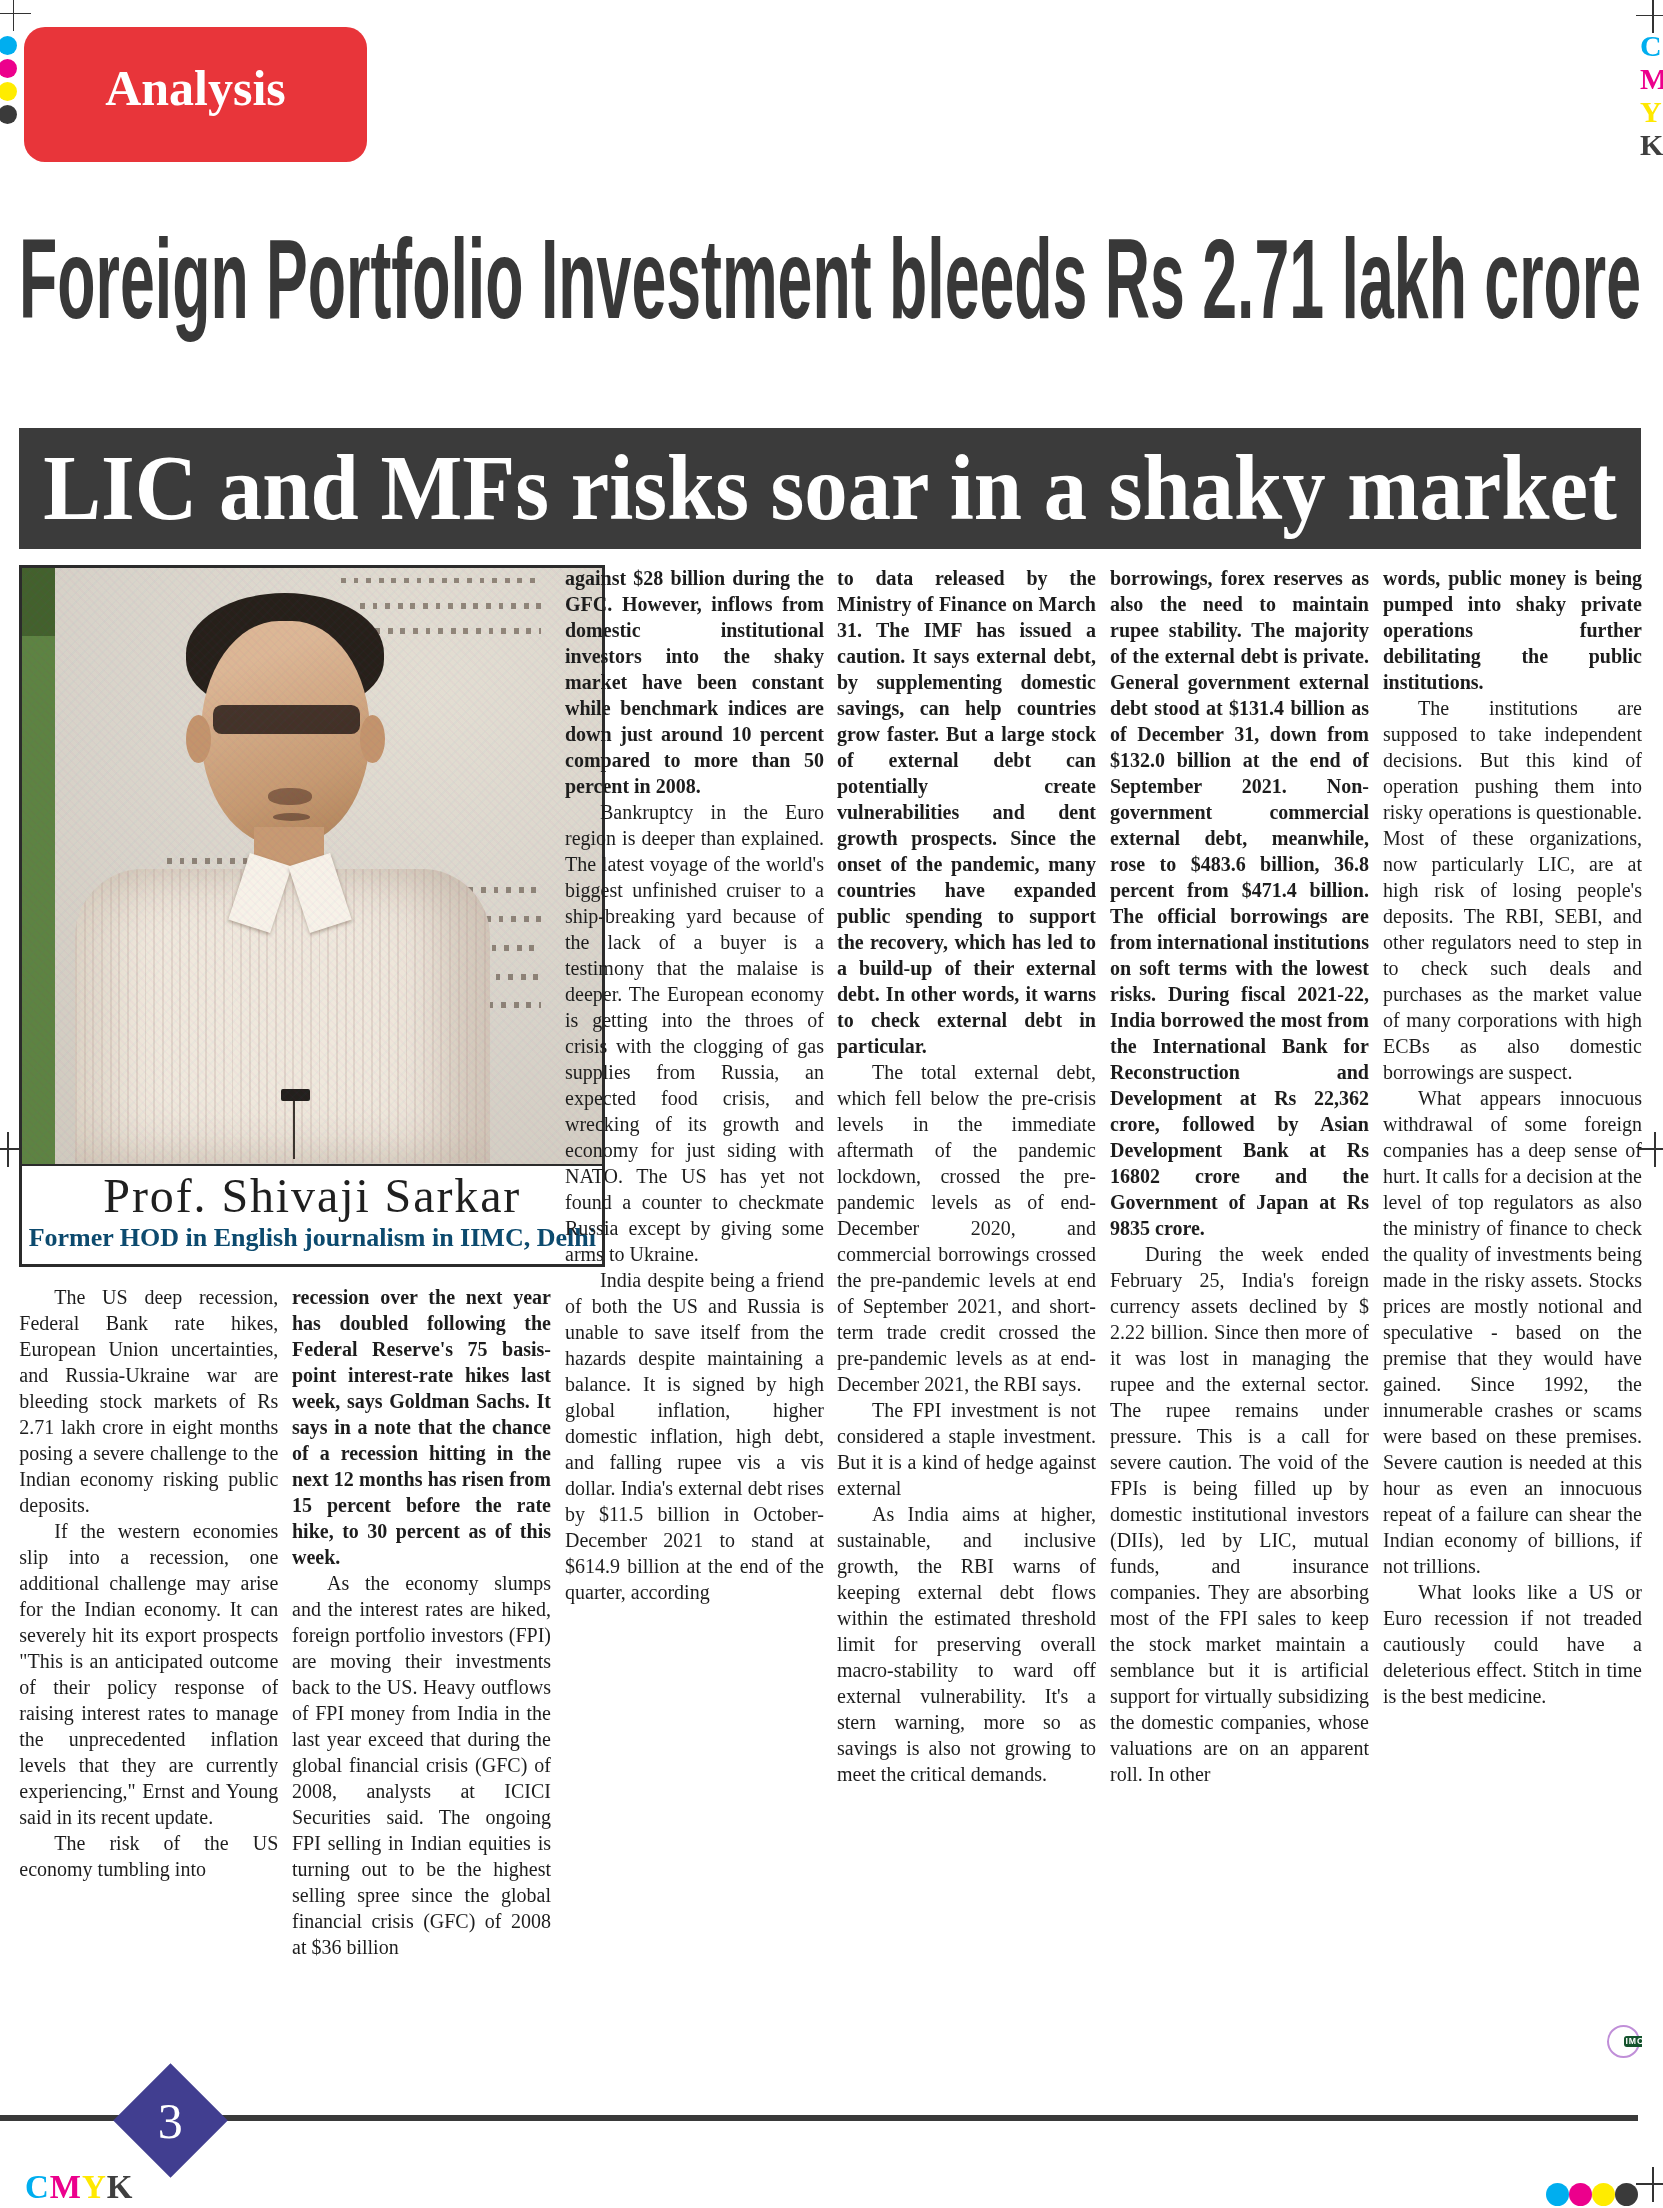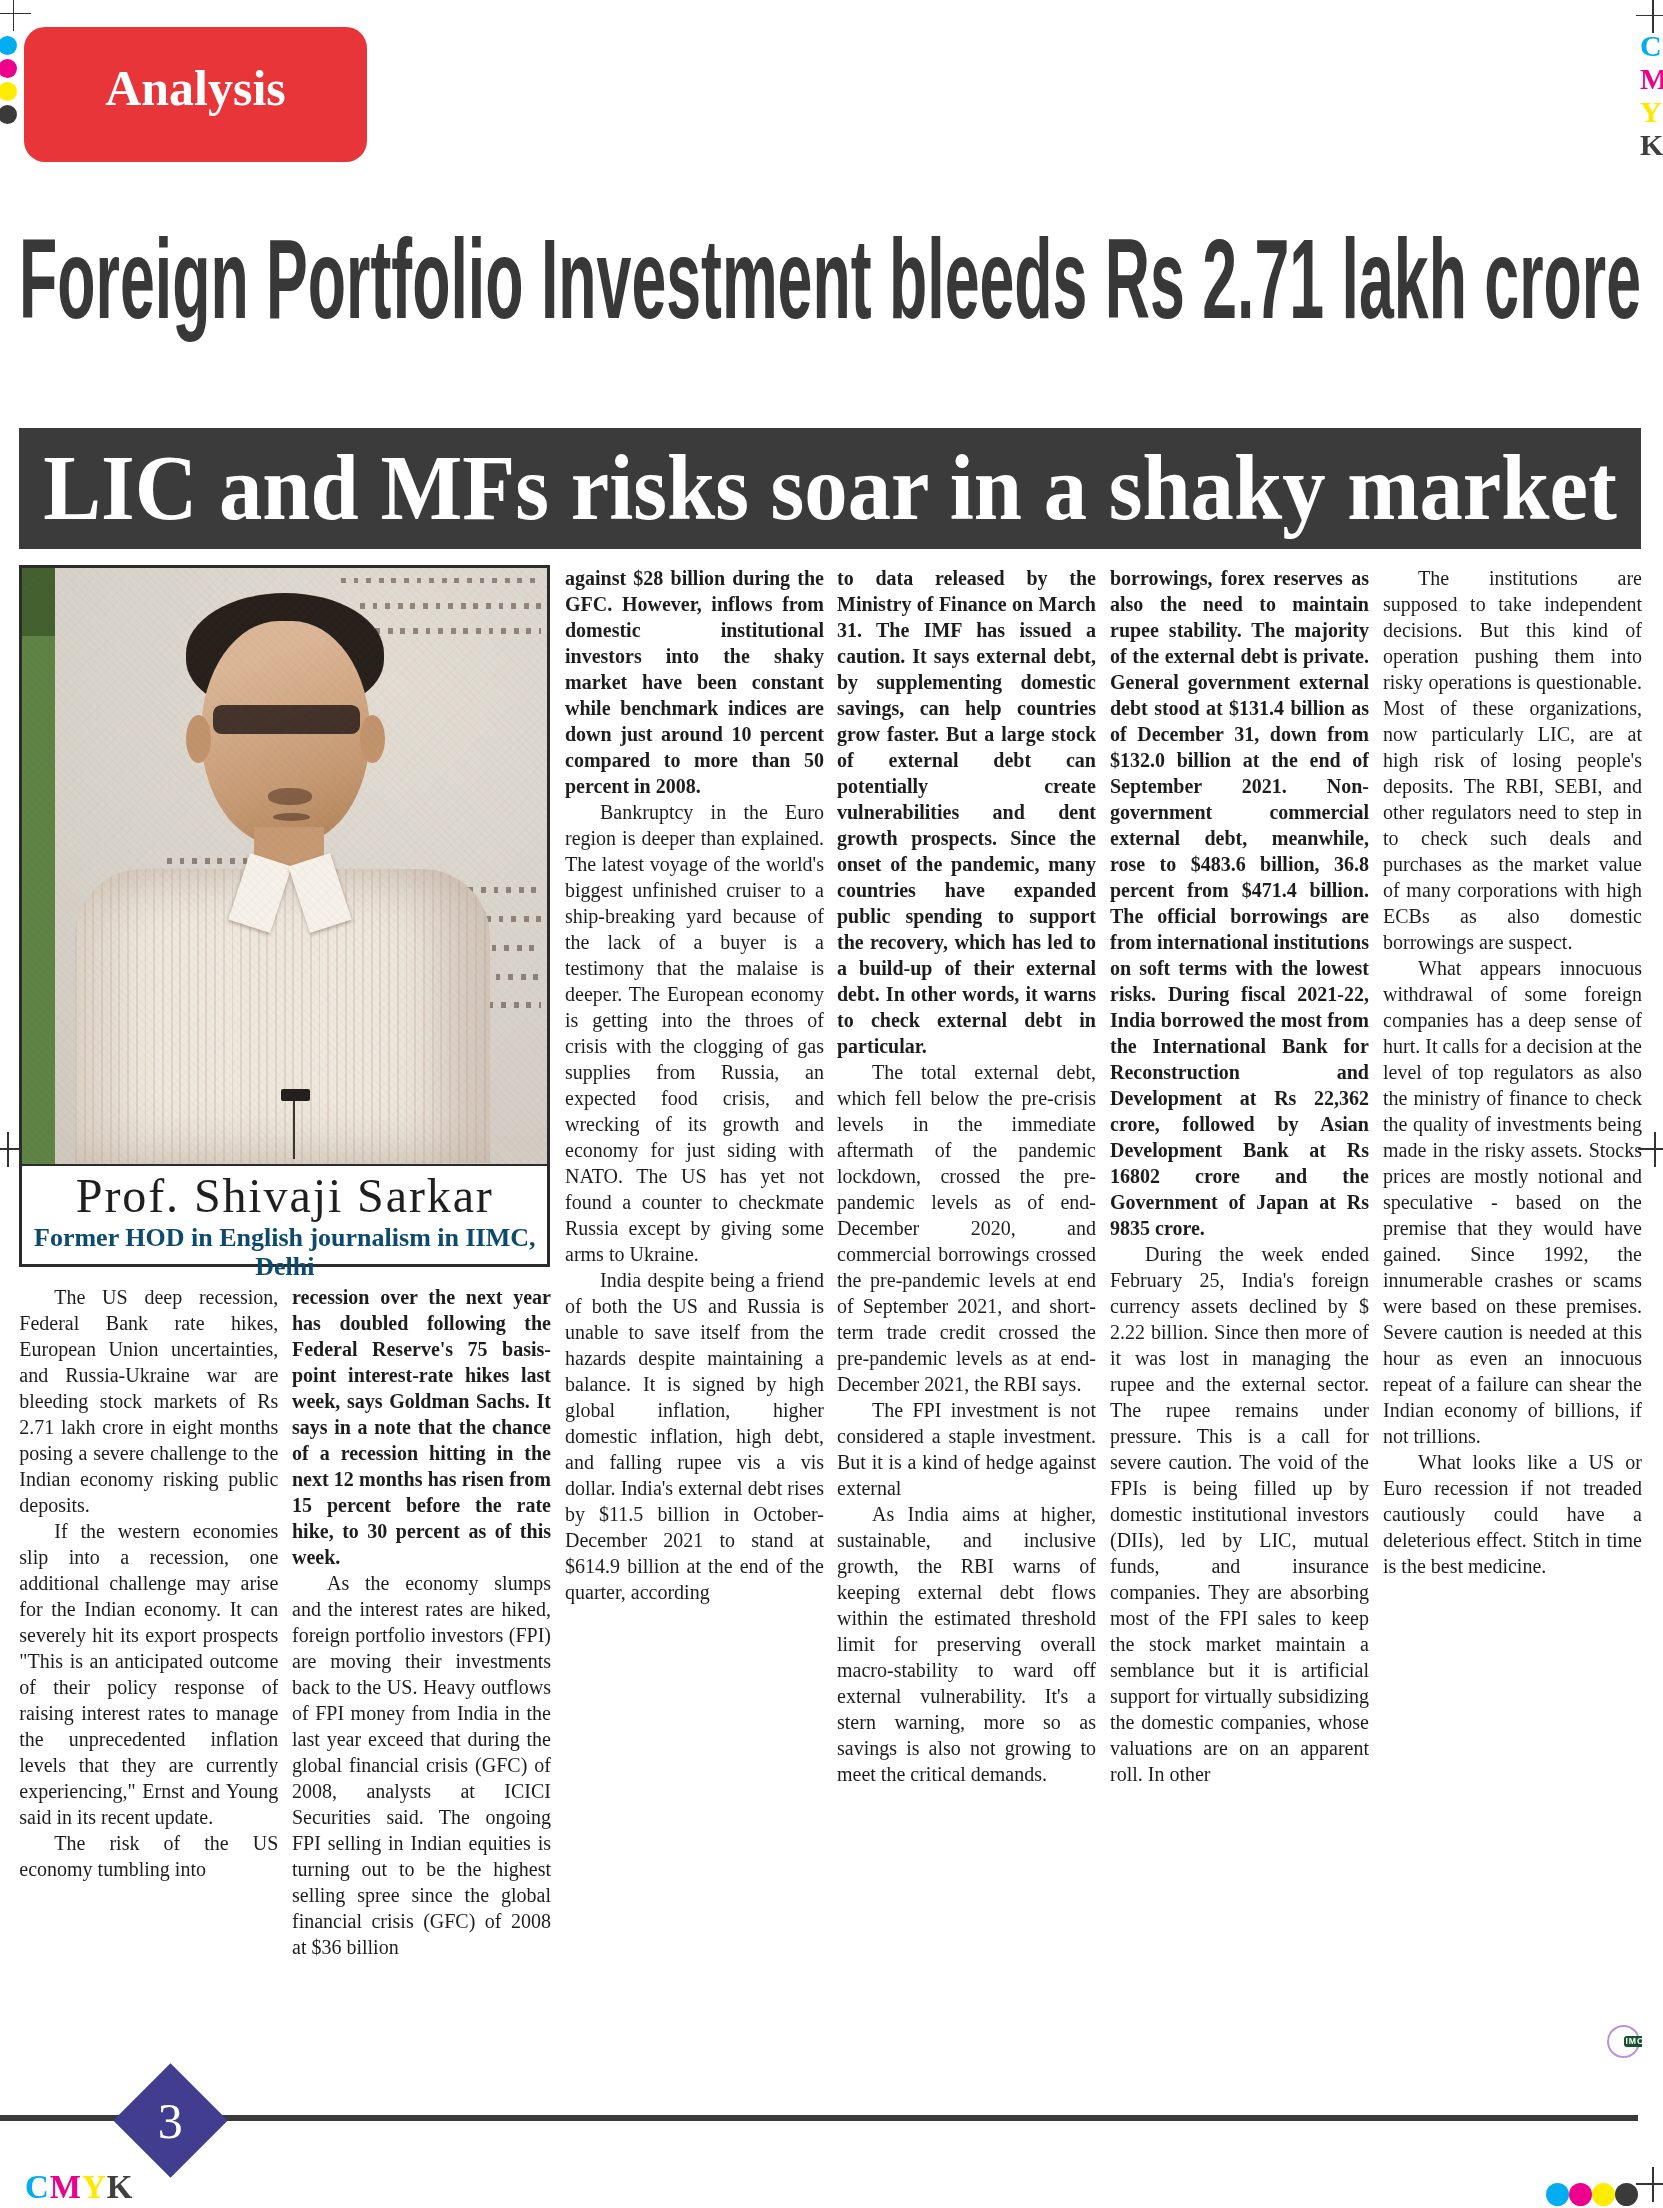--- a/index.html
+++ b/index.html
@@ -19,21 +19,21 @@
   
   .badge{position:absolute;left:24px;top:27px;width:343px;height:135px;background:#e8353a;border-radius:21px;
          display:flex;align-items:center;justify-content:center;}
   .badge span{font:700 50px/50px "Liberation Serif",serif;color:#fff;margin-top:-13.5px;}
 
   
   .headline{position:absolute;left:19.3px;top:210px;}
   .banner{position:absolute;left:19.3px;top:428px;width:1622px;height:121px;background:#3b3b3b;}
 
   
-  .figure{position:absolute;left:19.3px;top:565px;width:531px;height:702px;border:3.9px solid #2b2b2b;
+  .figure{position:absolute;left:19.3px;top:565px;width:586px;height:702px;border:3.9px solid #2b2b2b;
           box-sizing:border-box;background:#d8d3c9;}
   .photo-art{position:absolute;left:0;top:0;right:0;height:596px;overflow:hidden;background:
       radial-gradient(circle at 70% 20%, #e3ded2 0%, #d8d3c9 55%, #cfc9bd 100%);}
   .green-band{position:absolute;left:0;top:0;width:33px;height:100%;background:#5e8342;}
   .green-cap{position:absolute;left:0;top:0;width:33px;height:68px;background:#43612c;}
   .wall-row{position:absolute;height:5.8px;opacity:.65;
       background:repeating-linear-gradient(90deg, rgba(70,55,40,.8) 0 4.8px, transparent 4.8px 12.6px);}
   .hair{position:absolute;left:164px;top:25px;width:198px;height:121px;background:#262019;
         border-radius:50% 50% 45% 45%;}
   .face{position:absolute;left:179px;top:53px;width:169px;height:224px;border-radius:48%/52%;
@@ -183,20 +183,21 @@
     <p class="cont">to data released by the Ministry of Finance on March 31. The IMF has issued a caution. It says external debt, by supplementing domestic savings, can help countries grow faster. But a large stock of external debt can potentially create vulnerabilities and dent growth prospects. Since the onset of the pandemic, many countries have expanded public spending to support the recovery, which has led to a build-up of their external debt. In other words, it warns to check external debt in particular.</p>
     <p>The total external debt, which fell below the pre-crisis levels in the immediate aftermath of the pandemic lockdown, crossed the pre-pandemic levels as of end-December 2020, and commercial borrowings crossed the pre-pandemic levels at end of September 2021, and short-term trade credit crossed the pre-pandemic levels as at end-December 2021, the RBI says.</p>
     <p>The FPI investment is not considered a staple investment. But it is a kind of hedge against external</p>
     <p>As India aims at higher, sustainable, and inclusive growth, the RBI warns of keeping external debt flows within the estimated threshold limit for preserving overall macro-stability to ward off external vulnerability. It's a stern warning, more so as savings is also not growing to meet the critical demands.</p>
   </div>
   <div class="col col-5">
     <p class="cont">borrowings, forex reserves as also the need to maintain rupee stability. The majority of the external debt is private. General government external debt stood at $131.4 billion as of December 31, down from $132.0 billion at the end of September 2021. Non-government commercial external debt, meanwhile, rose to $483.6 billion, 36.8 percent from $471.4 billion. The official borrowings are from international institutions on soft terms with the lowest risks. During fiscal 2021-22, India borrowed the most from the International Bank for Reconstruction and Development at Rs 22,362 crore, followed by Asian Development Bank at Rs 16802 crore and the Government of Japan at Rs 9835 crore.</p>
     <p>During the week ended February 25, India's foreign currency assets declined by $ 2.22 billion. Since then more of it was lost in managing the rupee and the external sector. The rupee remains under pressure. This is a call for severe caution. The void of the FPIs is being filled up by domestic institutional investors (DIIs), led by LIC, mutual funds, and insurance companies. They are absorbing most of the FPI sales to keep the stock market maintain a semblance but it is artificial support for virtually subsidizing the domestic companies, whose valuations are on an apparent roll. In other</p>
   </div>
   <div class="col col-6" style="position:absolute;">
+    <p class="cont">words, public money is being pumped into shaky private operations further debilitating the public institutions.</p>
     <p>The institutions are supposed to take independent decisions. But this kind of operation pushing them into risky operations is questionable. Most of these organizations, now particularly LIC, are at high risk of losing people's deposits. The RBI, SEBI, and other regulators need to step in to check such deals and purchases as the market value of many corporations with high ECBs as also domestic borrowings are suspect.</p>
     <p>What appears innocuous withdrawal of some foreign companies has a deep sense of hurt. It calls for a decision at the level of top regulators as also the ministry of finance to check the quality of investments being made in the risky assets. Stocks prices are mostly notional and speculative - based on the premise that they would have gained. Since 1992, the innumerable crashes or scams were based on these premises. Severe caution is needed at this hour as even an innocuous repeat of a failure can shear the Indian economy of billions, if not trillions.</p>
     <p>What looks like a US or Euro recession if not treaded cautiously could have a deleterious effect. Stitch in time is the best medicine.</p>
     <div class="endmark">
       <span class="bar">IMO</span>
     </div>
   </div>
 
   <div class="foot-line"></div>
   <div class="diamond">

